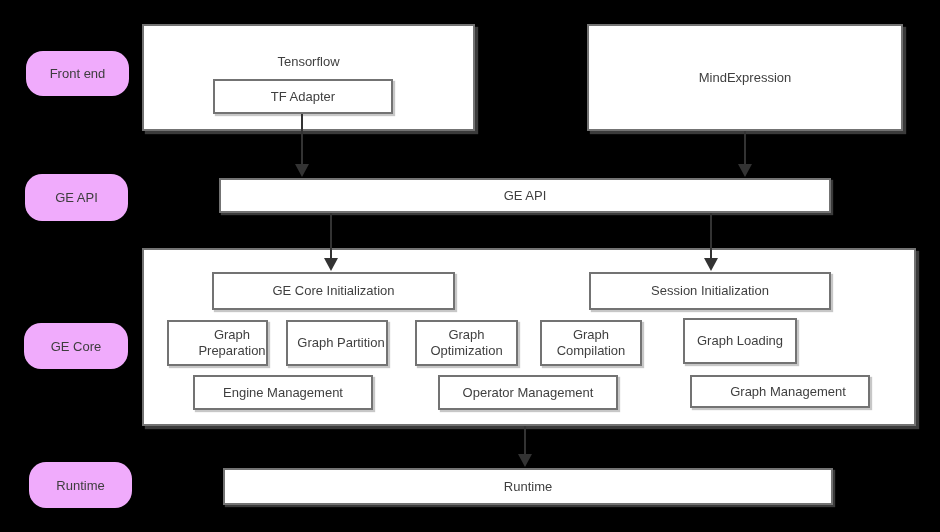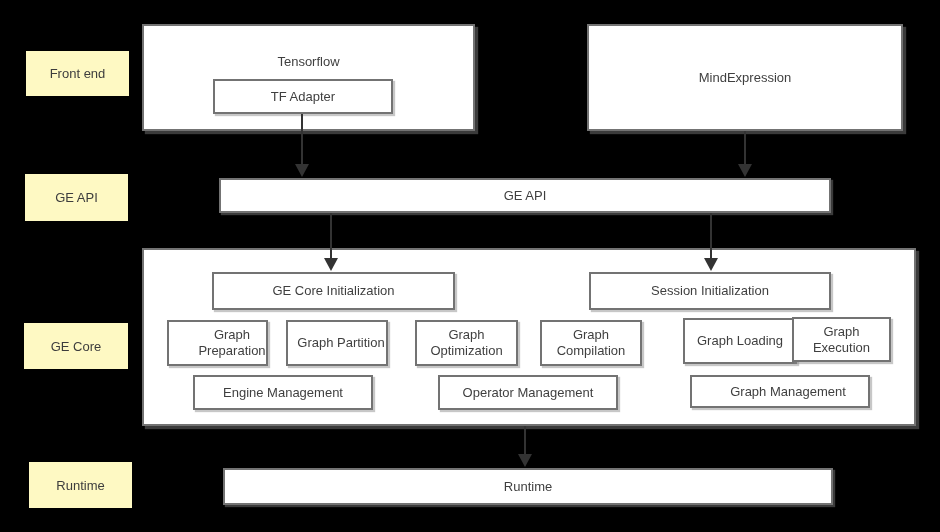--- a/index.html
+++ b/index.html
@@ -28,27 +28,28 @@
     text-align: center;
     line-height: 16px;
     box-shadow: 2px 2px 1px rgba(130,130,130,0.45);
   }
   .container-box {
     box-shadow: 3px 3px 1px rgba(130,130,130,0.45);
   }
   .row-label {
     position: absolute;
     box-sizing: border-box;
-    background: #fef9c3;
+    background: #f0abfc;
     color: #3d3d3d;
     font-size: 13px;
     display: flex;
     align-items: center;
     justify-content: center;
     text-align: center;
+    border-radius: 17px;
   }
   .free-label {
     position: absolute;
     color: #3f3f3f;
     font-size: 13px;
     text-align: center;
   }
   .arrow-shaft {
     position: absolute;
     width: 2px;
@@ -84,21 +85,20 @@
   <div class="box container-box" style="left:142px; top:248px; width:774px; height:178px;"></div>
 
   <div class="box" style="left:212px; top:272px; width:243px; height:38px;">GE Core Initialization</div>
   <div class="box" style="left:589px; top:272px; width:242px; height:38px;text-align:center;">Session Initialization</div>
 
   <div class="box" style="left:167px; top:320px; width:101px; height:46px;padding-left:29px;">Graph Preparation</div>
   <div class="box" style="left:286px; top:320px; width:102px; height:46px;padding-left:8px;">Graph Partition</div>
   <div class="box" style="left:415px; top:320px; width:103px; height:46px;">Graph Optimization</div>
   <div class="box" style="left:540px; top:320px; width:102px; height:46px;">Graph Compilation</div>
   <div class="box" style="left:665px; top:318px; width:114px; height:46px;margin-left:18px;">Graph Loading</div>
-  <div class="box" style="left:792px; top:317px; width:99px; height:45px;">Graph Execution</div>
 
   <div class="box" style="left:193px; top:375px; width:180px; height:35px;">Engine Management</div>
   <div class="box" style="left:438px; top:375px; width:180px; height:35px;">Operator Management</div>
   <div class="box" style="left:690px; top:375px; width:180px; height:33px;padding-left:16px;">Graph Management</div>
 
   <div class="box" style="left:223px; top:468px; width:610px; height:37px;">Runtime</div>
 
   <div class="arrow-shaft" style="left:301px; top:114px; height:50px;"></div>
   <div class="arrow-head" style="left:295px; top:164px;"></div>
 

